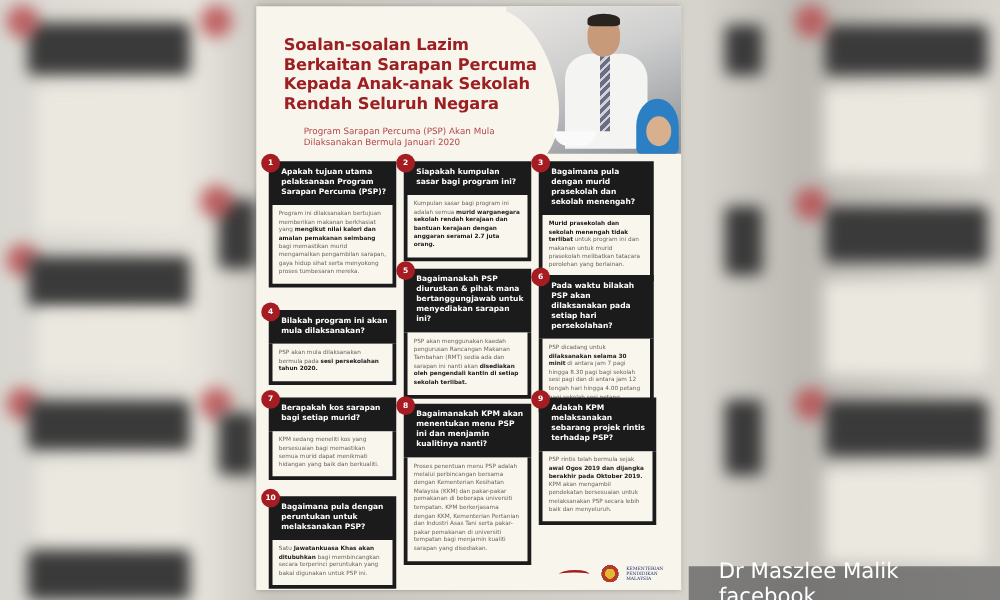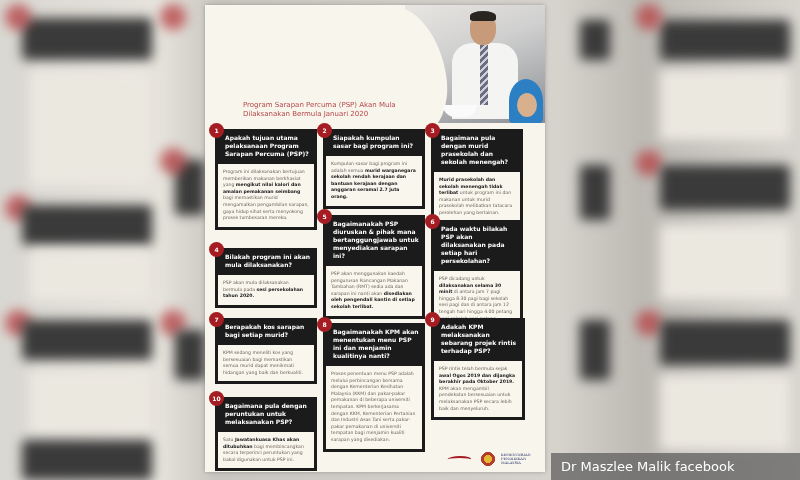--- a/index.html
+++ b/index.html
@@ -49,22 +49,22 @@
     
     .logos { position: absolute; left: 95px; top: 445px; display: flex; align-items: center; gap: 6px; }
     .logo-sig { width: 30px; height: 12px; position: relative; }
     .logo-sig::before { content: ""; position: absolute; left: 2px; top: 3px; width: 24px; height: 5px;
                         border-top: 2px solid #a51d22; border-radius: 50%; transform: skew(-20deg); }
     .logo-crest { width: 14px; height: 14px; background: radial-gradient(circle, #e5b832 0 40%, #b43a2c 41% 70%, transparent 71%); border-radius: 3px; }
     .logo-kpm { color: #1f2a6b; font-family: "DejaVu Serif", serif; font-size: 3.6px; line-height: 4.2px; }
 
     
     .caption { position: absolute; left: 551px; top: 453px; width: 249px; height: 27px;
-               background: rgba(95,95,95,.75); color: #fff; font-size: 13px;
-               display: flex; align-items: center; padding-left: 10px; }
+               background: rgba(95,95,95,.75); color: #fff; font-size: 17px;
+               display: flex; align-items: center; padding-left: 24px; }
   </style>
 </head>
 <body>
 
 <div class="bg">
   <div class="blob dark" style="left:22px;top:18px;width:130px;height:42px;"></div>
   <div class="blob light" style="left:30px;top:70px;width:120px;height:115px;"></div>
   <div class="blob red" style="left:5px;top:4px;"></div>
   <div class="blob red" style="left:160px;top:4px;"></div>
   <div class="blob dark" style="left:175px;top:160px;width:30px;height:55px;"></div>
@@ -100,20 +100,21 @@
       <div class="shirt"></div>
       <div class="tie"></div>
       <div class="head"></div>
       <div class="hair"></div>
     </div>
     <div class="bowl"></div>
     <div class="girl"></div>
     <div class="face"></div>
   </div>
 
+  <div class="title">Soalan-soalan Lazim Berkaitan Sarapan Percuma Kepada Anak-anak Sekolah Rendah Seluruh Negara</div>
   <div class="subtitle">Program Sarapan Percuma (PSP) Akan Mula Dilaksanakan Bermula Januari 2020</div>
 
   <div class="card" style="left:10px;top:124px;width:102px;">
     <div class="badge">1</div>
     <div class="q">Apakah tujuan utama pelaksanaan Program Sarapan Percuma (PSP)?</div>
     <div class="a">
         <div class="a-inner"><span>Program ini dilaksanakan bertujuan memberikan makanan berkhasiat yang </span><b>mengikut nilai kalori dan amalan pemakanan seimbang</b><span> bagi memastikan murid mengamalkan pengambilan sarapan, gaya hidup sihat serta menyokong proses tumbesaran mereka.</span></div>
       </div>
   </div>
 

